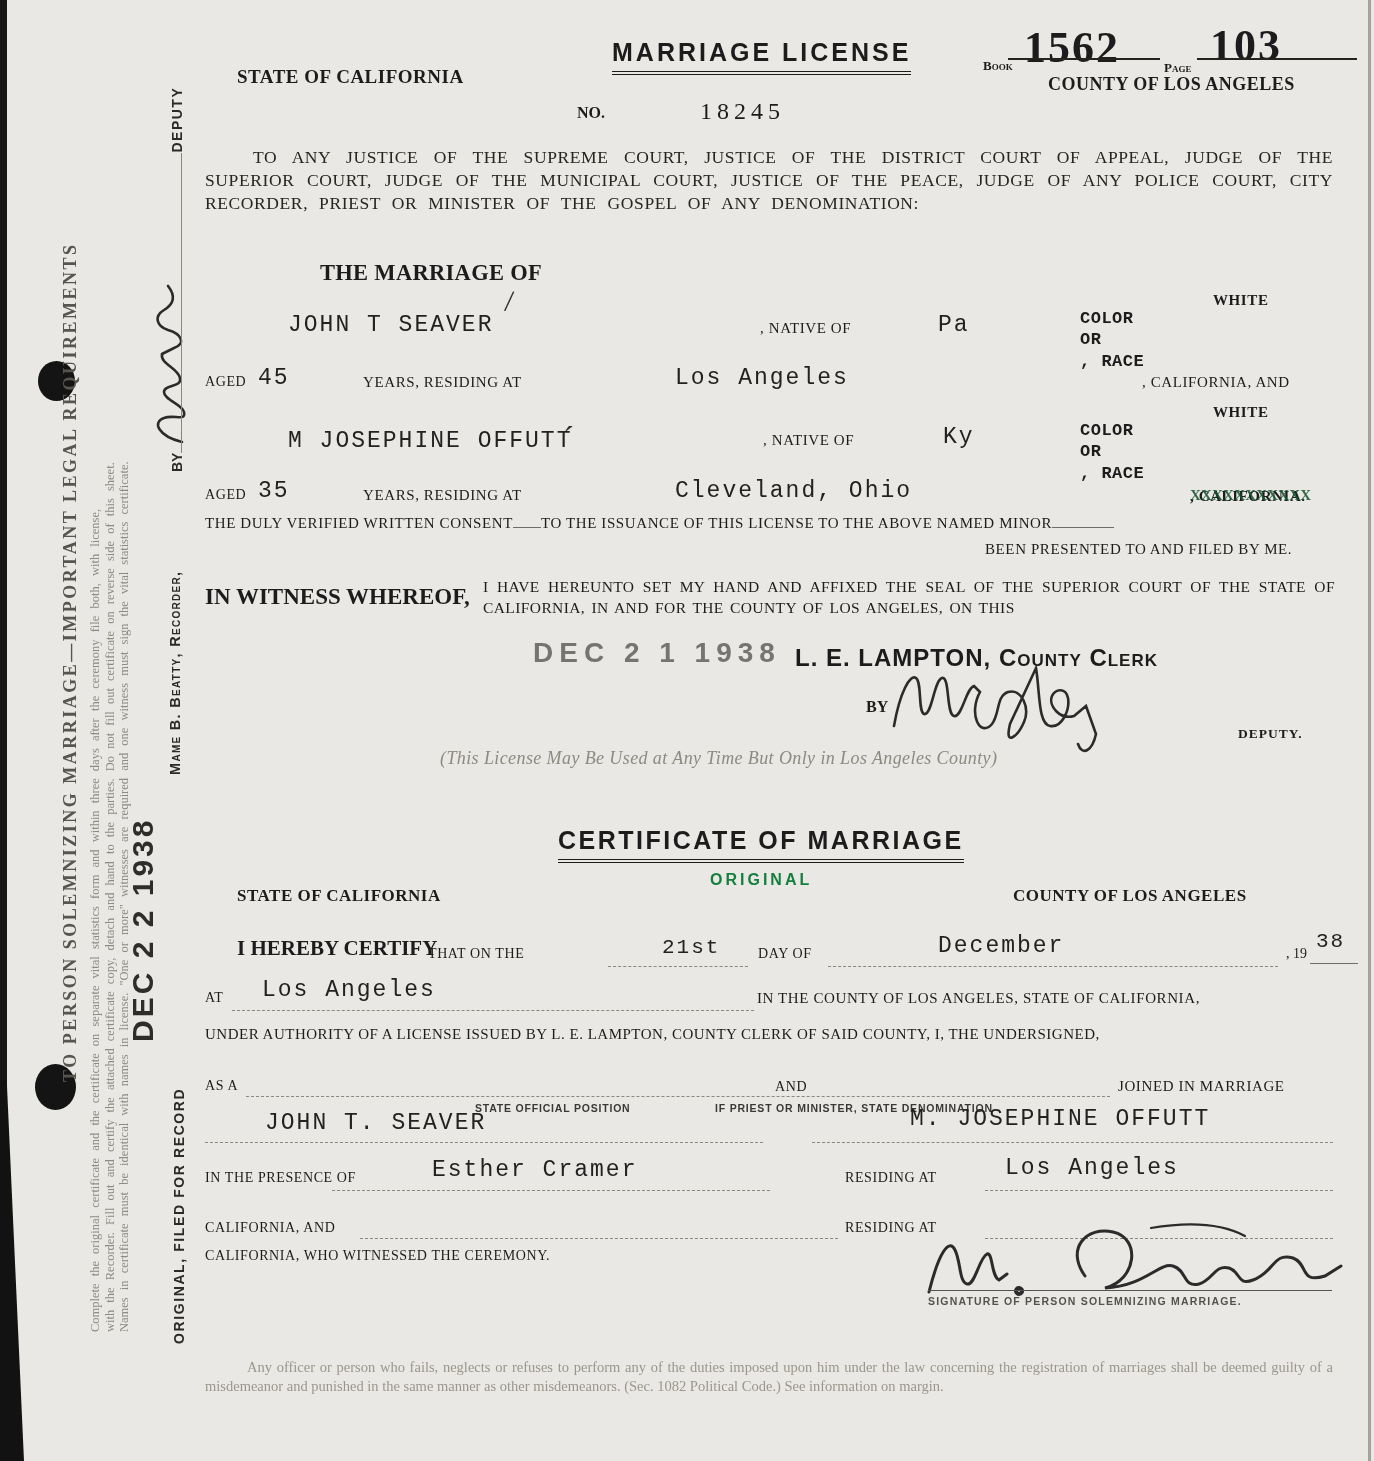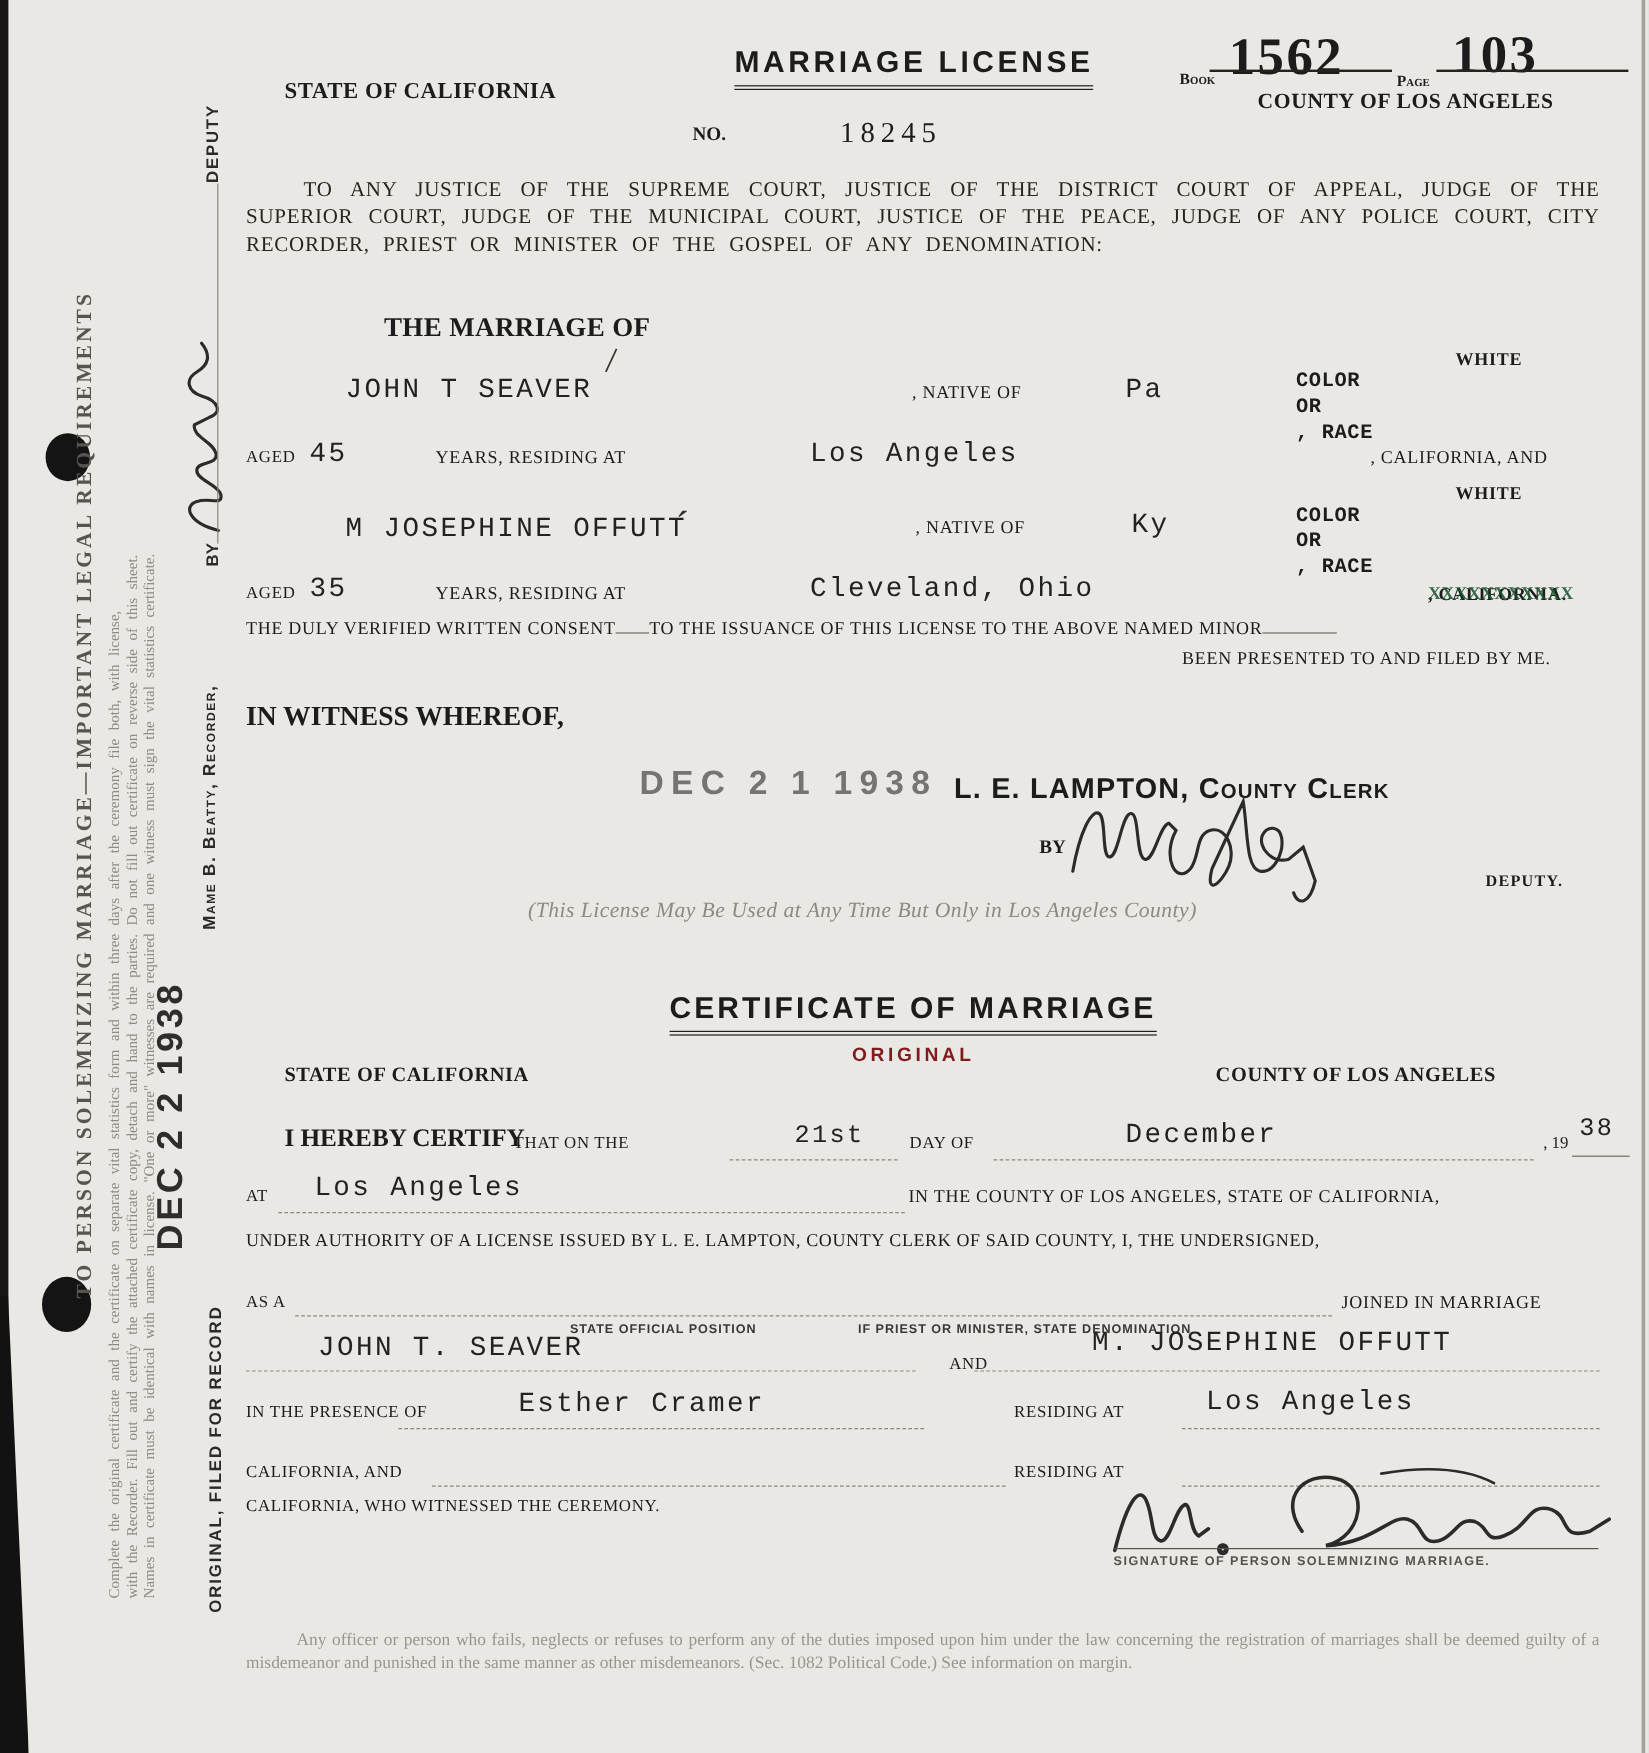--- a/index.html
+++ b/index.html
@@ -123,37 +123,38 @@
   </span>
 
   
   <div class="abs serif caps15" style="left:205px;top:512px;width:1128px;white-space:nowrap;">
     <span>THE DULY VERIFIED WRITTEN CONSENT</span><span class="blankfill" style="width:28px;"></span><span>TO THE ISSUANCE OF THIS LICENSE TO THE ABOVE NAMED MINOR</span><span class="blankfill" style="width:62px;"></span>
   </div>
   <div class="abs serif caps15" style="left:985px;top:541px;">BEEN PRESENTED TO AND FILED BY ME.</div>
 
   
   <div class="abs serif" style="left:205px;top:584px;font-size:23px;font-weight:700;">IN WITNESS WHEREOF,</div>
+  <div class="abs serif" style="left:483px;top:576px;width:852px;font-size:15.5px;line-height:21px;text-align:justify;letter-spacing:.4px;word-spacing:2px;">I HAVE HEREUNTO SET MY HAND AND AFFIXED THE SEAL OF THE SUPERIOR COURT OF THE STATE OF CALIFORNIA, IN AND FOR THE COUNTY OF LOS ANGELES, ON THIS</div>
 
   <div class="abs stamp" style="left:533px;top:637px;font-size:28px;">DEC 2 1 1938</div>
   <div class="abs sans" style="left:795px;top:644px;font-size:24px;font-weight:700;letter-spacing:1px;font-variant:small-caps;">L. E. LAMPTON, County Clerk</div>
 
   <div class="abs serif" style="left:866px;top:698px;font-size:16px;font-weight:700;">BY</div>
   <div class="abs" style="left:886px;top:662px;">
     <svg class="sig" width="330" height="95" viewBox="0 0 330 95">
       <path d="M8 64 C14 30 24 12 30 16 C36 20 32 50 38 52 C46 54 48 18 56 16 C64 14 60 52 68 54 C76 56 80 26 88 24 L94 30 C82 52 94 76 106 62 C114 52 110 34 122 30 C136 26 144 46 138 60 C132 74 118 86 124 62 L150 6 C154 30 152 62 164 64 C176 66 184 48 182 36 C180 26 170 26 166 34 C162 44 174 58 188 54 L200 44 L210 72 C206 90 196 94 192 82"></path>
     </svg>
   </div>
   <div class="abs serif" style="left:1238px;top:726px;font-size:13.5px;font-weight:700;letter-spacing:1px;">DEPUTY.</div>
 
   <div class="abs sans" style="left:558px;top:826px;font-size:25px;font-weight:700;letter-spacing:2.5px;border-bottom:4px double #1c1c1c;padding-bottom:4px;">CERTIFICATE OF MARRIAGE</div>
 
   
   <div class="abs serif" style="left:440px;top:748px;font-size:18px;font-style:italic;color:#8d8a81;letter-spacing:.4px;">(This License May Be Used at Any Time But Only in Los Angeles County)</div>
-  <div class="abs sans" style="left:710px;top:871px;font-size:16px;font-weight:700;letter-spacing:3px;color:#7f1d1d;">ORIGINAL</div>
+  <div class="abs sans" style="left:710px;top:871px;font-size:16px;font-weight:700;letter-spacing:3px;color:#15803d;">ORIGINAL</div>
 
   <div class="abs serif" style="left:237px;top:886px;font-size:17px;font-weight:700;letter-spacing:.5px;">STATE OF CALIFORNIA</div>
   <div class="abs serif" style="left:1013px;top:886px;font-size:17px;font-weight:700;letter-spacing:.5px;">COUNTY OF LOS ANGELES</div>
 
   
   <div class="abs serif" style="left:237px;top:936px;font-size:21px;font-weight:700;">I HEREBY CERTIFY</div>
   <div class="abs serif caps14" style="left:428px;top:946px;">THAT ON THE</div>
   <div class="abs typed" style="left:662px;top:936px;font-size:21px;">21st</div>
   <div class="uline dash" style="left:608px;top:966px;width:140px;"></div>
   <div class="abs serif caps14" style="left:758px;top:946px;">DAY OF</div>
@@ -173,21 +174,21 @@
 
   
   <div class="abs serif caps14" style="left:205px;top:1078px;">AS A</div>
   <div class="uline dash" style="left:246px;top:1096px;width:864px;"></div>
   <div class="abs serif caps15" style="left:1118px;top:1078px;">JOINED IN MARRIAGE</div>
   <div class="abs subline" style="left:475px;top:1102px;">STATE OFFICIAL POSITION</div>
   <div class="abs subline" style="left:715px;top:1102px;">IF PRIEST OR MINISTER, STATE DENOMINATION</div>
 
   
   <div class="abs typed" style="left:265px;top:1110px;">JOHN T. SEAVER</div>
-  <div class="abs serif caps14" style="left:775px;top:1130px;margin-left:16px;">AND</div>
+  <div class="abs serif caps14" style="left:775px;top:1079px;">AND</div>
   <div class="abs typed" style="left:910px;top:1106px;">M. JOSEPHINE OFFUTT</div>
   <div class="uline dash" style="left:205px;top:1142px;width:558px;"></div>
   <div class="uline dash" style="left:812px;top:1142px;width:521px;"></div>
 
   
   <div class="abs serif caps14" style="left:205px;top:1170px;">IN THE PRESENCE OF</div>
   <div class="abs typed" style="left:432px;top:1157px;">Esther Cramer</div>
   <div class="uline dash" style="left:332px;top:1190px;width:438px;"></div>
   <div class="abs serif caps14" style="left:845px;top:1170px;">RESIDING AT</div>
   <div class="abs typed" style="left:1005px;top:1155px;">Los Angeles</div>

